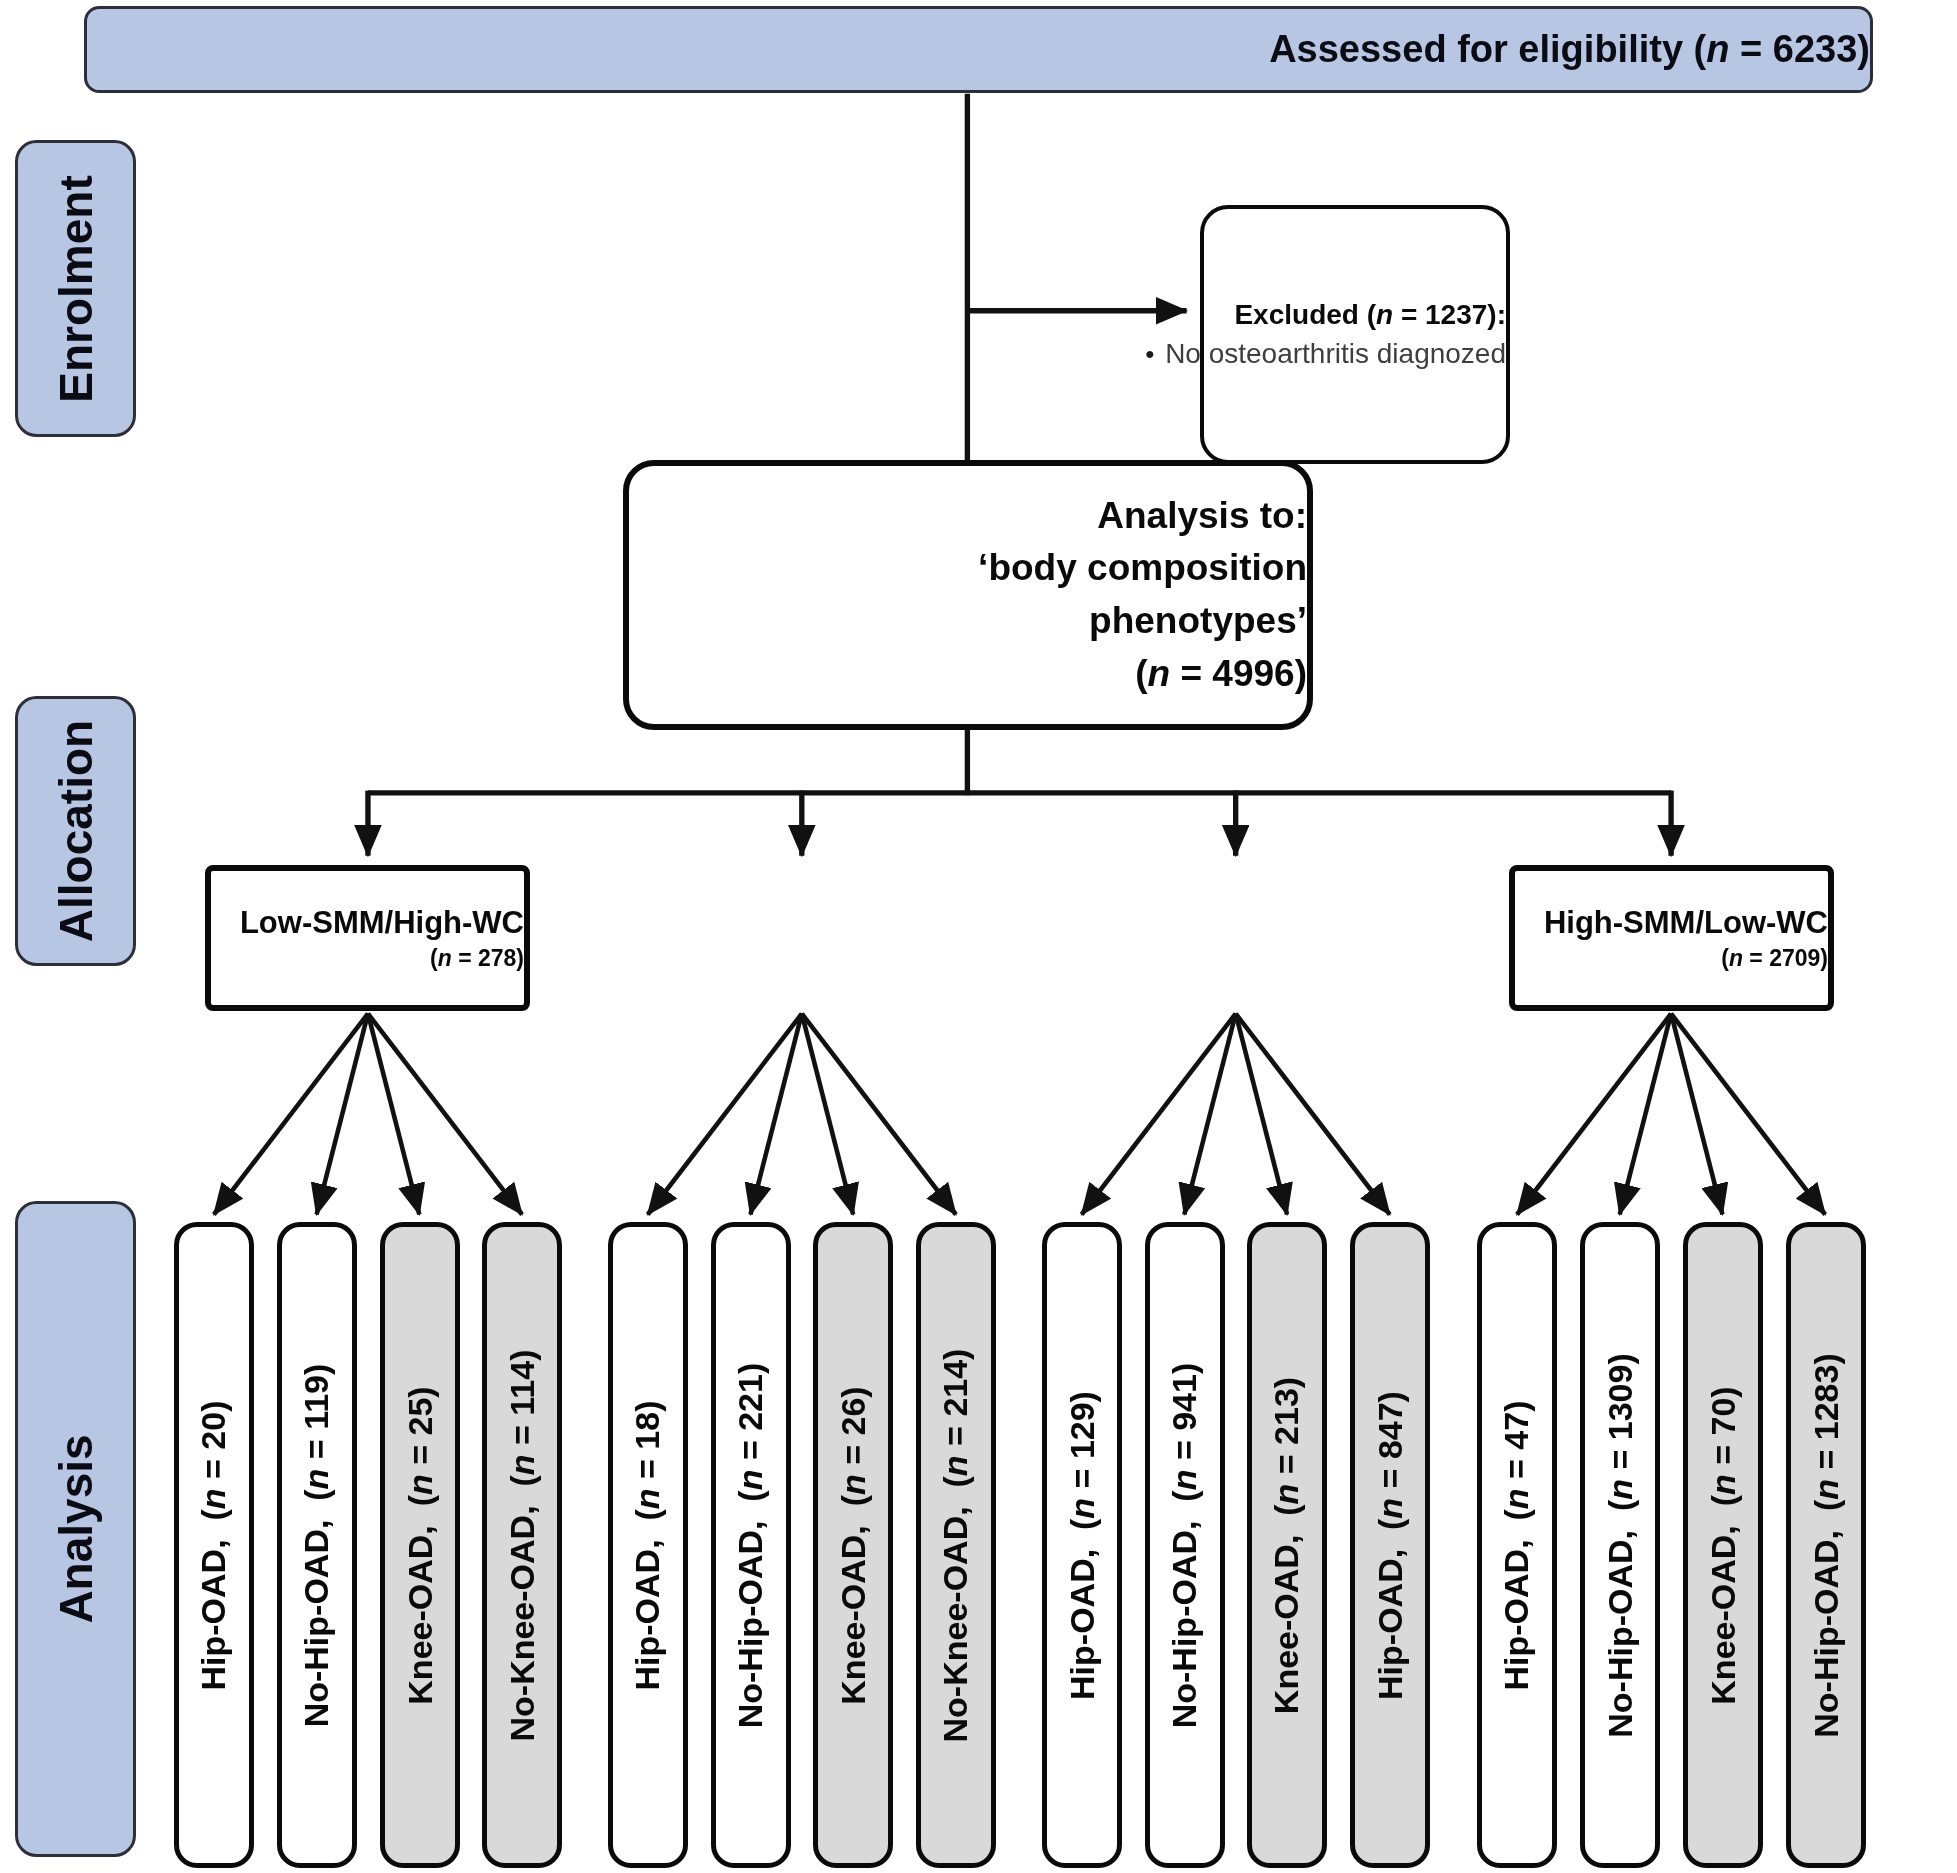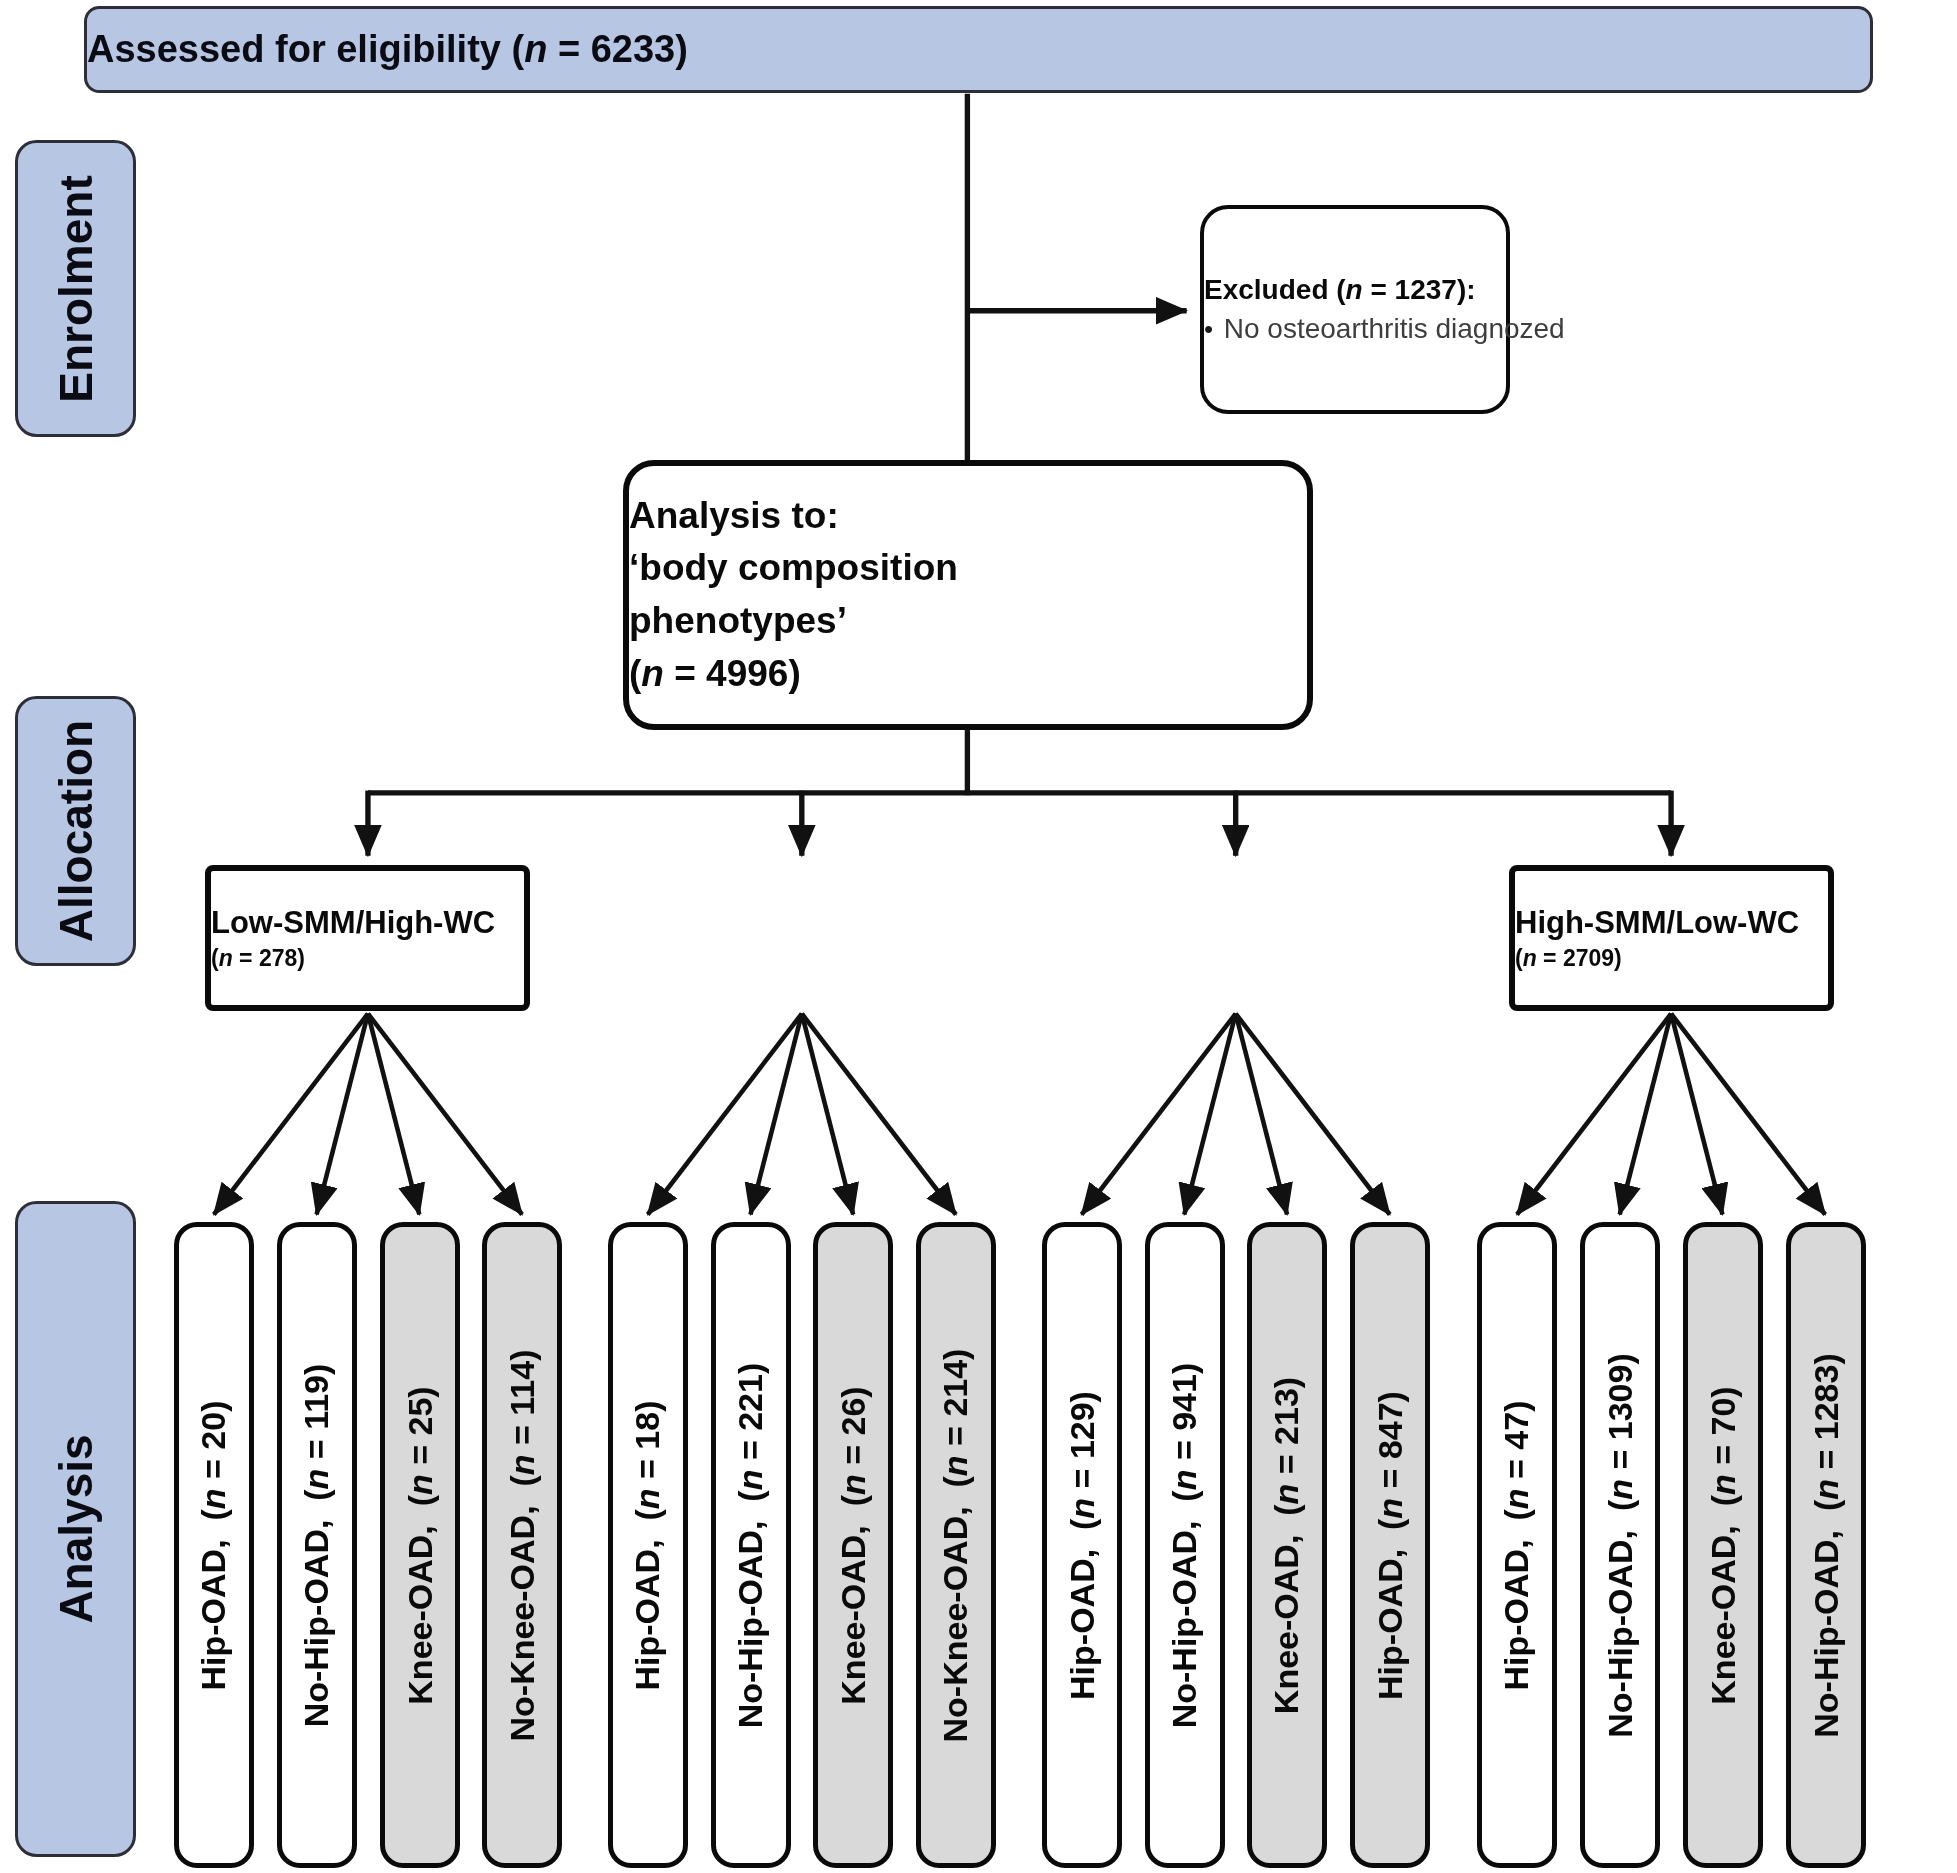--- a/index.html
+++ b/index.html
@@ -6,29 +6,29 @@
     --blue:#b7c6e3;
     --shade:#d9d9d9;
     --line:#111111;
     --paper:#ffffff;
   }
   *{box-sizing:border-box;}
   html,body{margin:0;padding:0;background:var(--paper);}
   body{font-family:"Liberation Sans", sans-serif; width:1957px; height:1874px; position:relative;}
   #canvas{position:absolute;left:0;top:0;width:1957px;height:1874px;background:var(--paper);overflow:hidden;}
   #connectors{position:absolute;left:0;top:0;z-index:1;}
-  .box{position:absolute;z-index:2;display:flex;flex-direction:column;align-items:flex-start;justify-content:center;text-align:center;background:#fff;}
+  .box{position:absolute;z-index:2;display:flex;flex-direction:column;align-items:flex-end;justify-content:center;text-align:center;background:#fff;}
   .blue{background:var(--blue);border:3.1px solid #2e2e38;}
   .topbox{left:84px;top:6.1px;width:1789px;height:87px;border-radius:15.3px;font-size:38px;font-weight:700;color:#0b0b14;}
   .side{position:absolute;left:15.3px;width:121px;background:var(--blue);border:3.1px solid #2e2e38;border-radius:21.5px;z-index:2;display:flex;align-items:center;justify-content:center;}
   .side .rot{transform:rotate(-90deg);white-space:nowrap;font-size:46px;font-weight:700;color:#0b0b14;}
   .side.enrol{top:140px;height:297px;}
   .side.alloc-label{top:696px;height:270px;}
   .side.analysis-label{top:1201px;height:656px;}
-  .excluded{left:1200px;top:205px;width:310px;height:209px;border:4.6px solid #0a0a0a;border-radius:28px;}
+  .excluded{left:1200px;top:205px;width:310px;height:259px;border:4.6px solid #0a0a0a;border-radius:28px;}
   .ex-title{font-size:28px;font-weight:700;color:#0a0a0a;}
   .ex-bullet{margin-top:7.7px;font-size:28px;font-weight:400;color:#3e3e3e;display:flex;align-items:baseline;gap:10.7px;white-space:nowrap;}
   .ex-bullet .marker{color:#1a1a1a;font-size:26px;}
   .allocated{left:623px;top:460px;width:690px;height:270px;border:6.1px solid #0a0a0a;border-radius:31px;font-size:37px;font-weight:700;line-height:1.42;color:#0a0a0a;}
   .allocbox{top:865px;width:325px;height:146px;border:6.1px solid #0a0a0a;border-radius:8px;color:#0a0a0a;}
   .allocbox .g-label{font-size:31px;font-weight:700;line-height:1.1;}
   .allocbox .g-n{font-size:23px;font-weight:700;margin-top:6.1px;line-height:1;}
   .col{position:absolute;top:1222px;width:80px;height:646px;border:5.4px solid #0a0a0a;border-radius:23px;background:#fff;z-index:2;display:flex;align-items:center;justify-content:center;}
   .col.shaded{background:var(--shade);}
   .col .rot{transform:rotate(-90deg);white-space:nowrap;font-size:34px;font-weight:700;color:#0a0a0a;}

